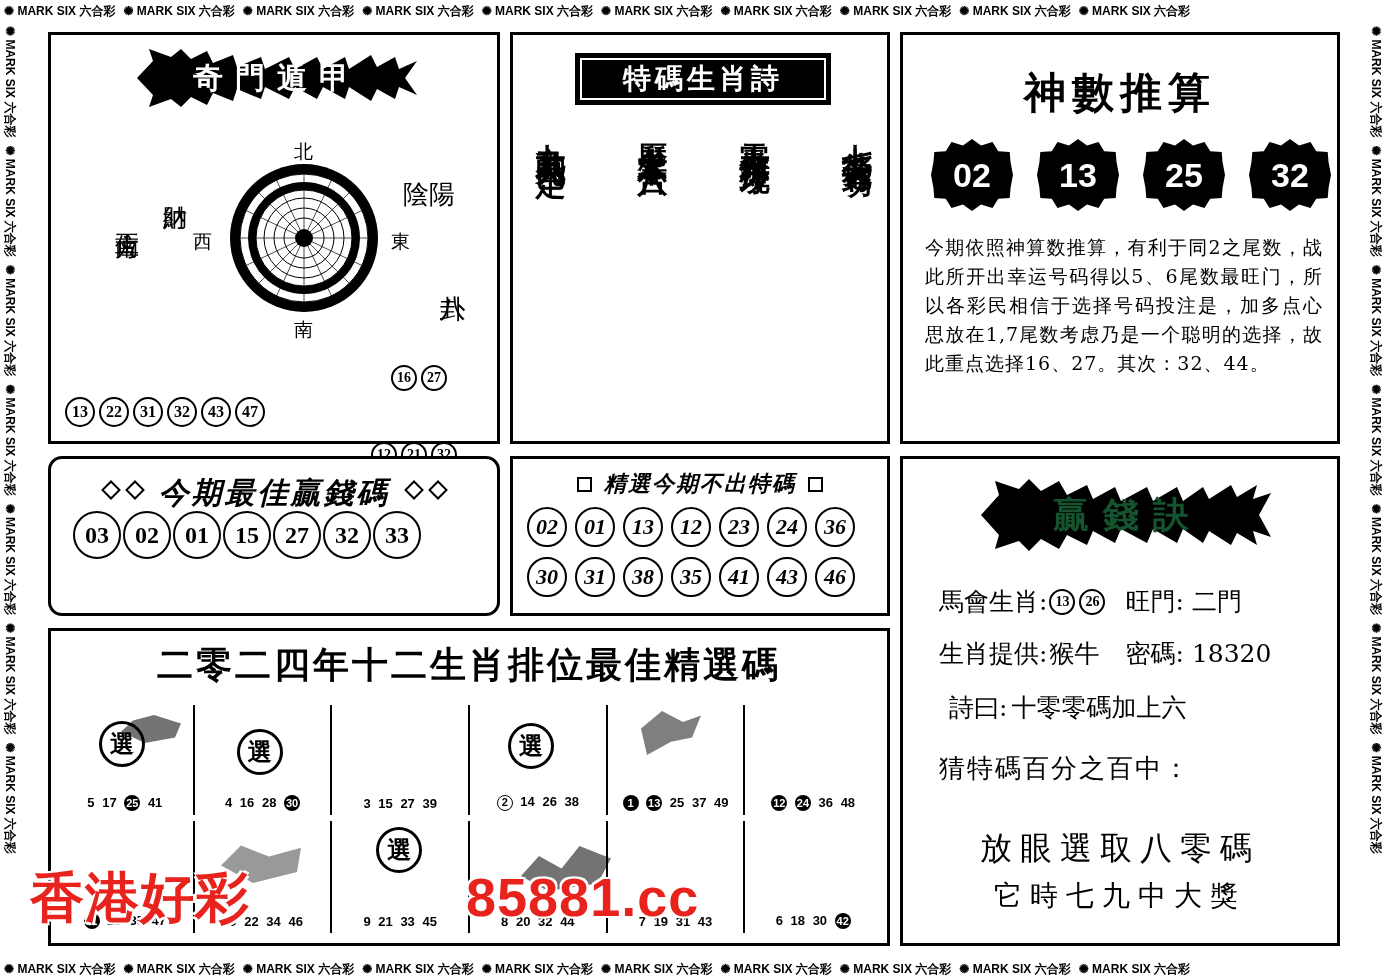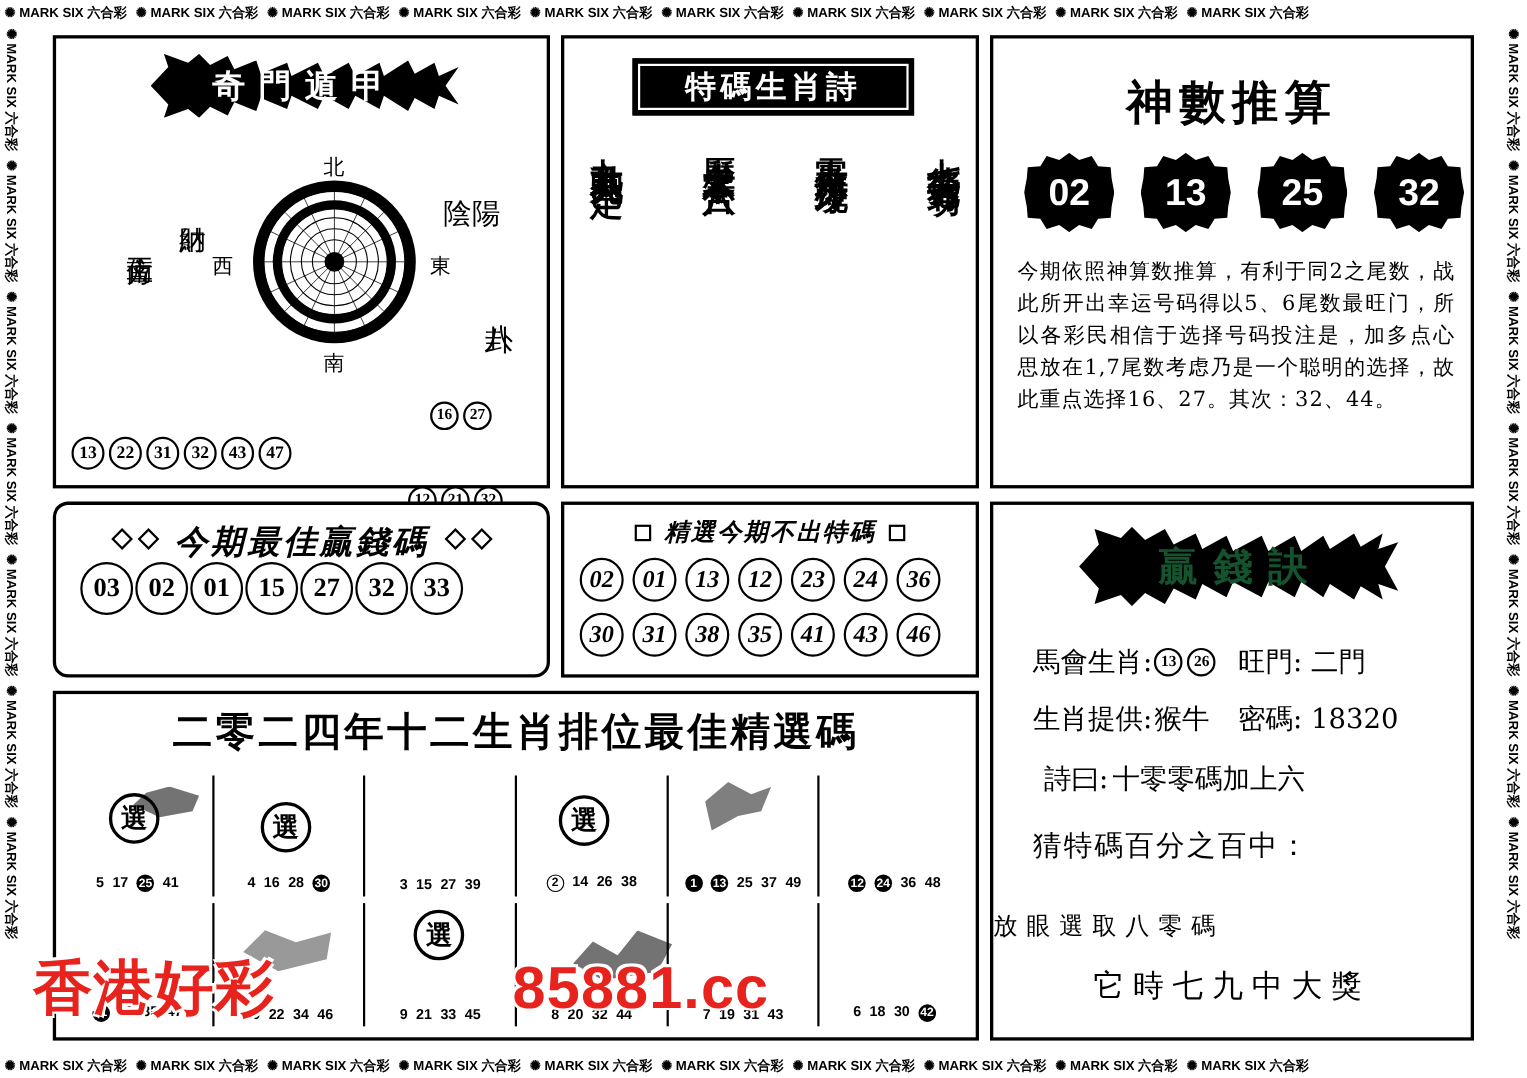--- a/index.html
+++ b/index.html
@@ -361,21 +361,21 @@
     <span style="margin-left:8px;">18320</span>
   </div>
 
   <div style="position:absolute;left:36px;top:292px;font-size:26px;font-family:'DejaVu Serif',serif;letter-spacing:2px;">猜特碼百分之百中：</div>
 
   <div style="position:absolute;left:46px;top:232px;display:flex;align-items:center;font-size:25px;font-family:'DejaVu Serif',serif;">
     <span>詩曰:</span>
     <span style="margin-left:4px;">十零零碼加上六</span>
   </div>
 
-  <div style="position:absolute;left:0;right:0;top:368px;font-size:22px;font-family:'DejaVu Serif',serif;letter-spacing:8px;">放眼選取八零碼</div>
+  <div style="position:absolute;left:0;right:0;top:368px;text-align:center;font-size:32px;font-family:'DejaVu Serif',serif;letter-spacing:8px;">放眼選取八零碼</div>
   <div style="position:absolute;left:0;right:0;top:418px;text-align:center;font-size:28px;font-family:'DejaVu Serif',serif;letter-spacing:8px;">它時七九中大獎</div>
 </div>
 
 <div class="panel" id="p7">
   <div class="cn-title" style="position:absolute;left:0;right:0;top:10px;text-align:center;font-size:36px;letter-spacing:3px;">二零二四年十二生肖排位最佳精選碼</div>
 
   <div style="position:absolute;left:6px;top:74px;width:824px;height:110px;display:flex;">
     <div class="zcell" style="flex:1;">
       <div class="stamp" style="left:42px;top:16px;">選</div>
       <div class="znums">

